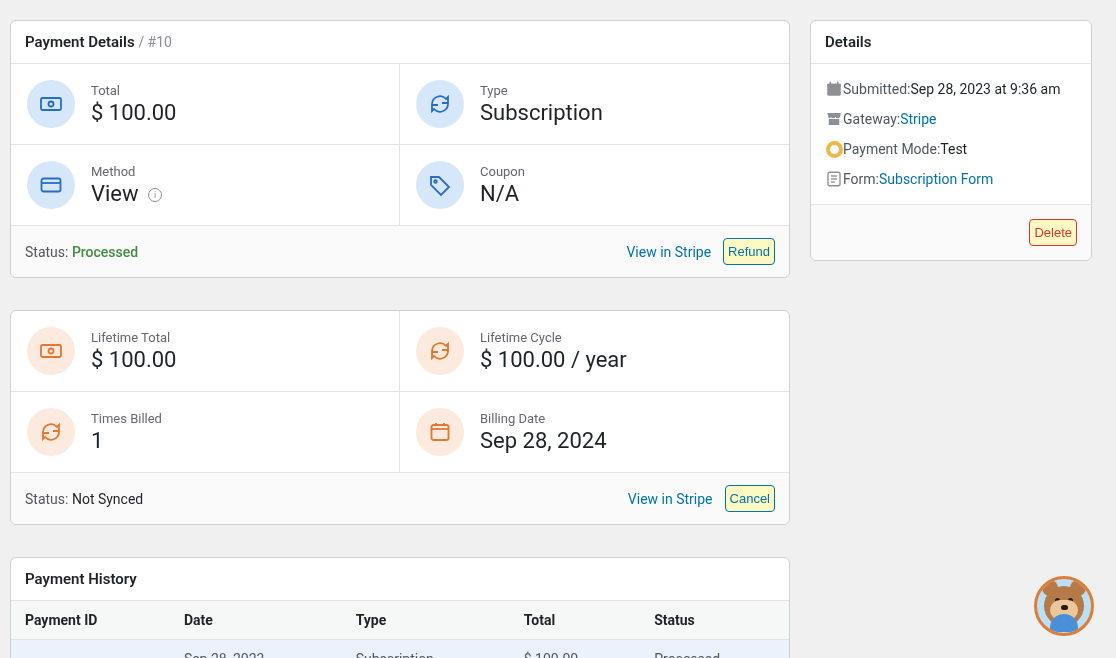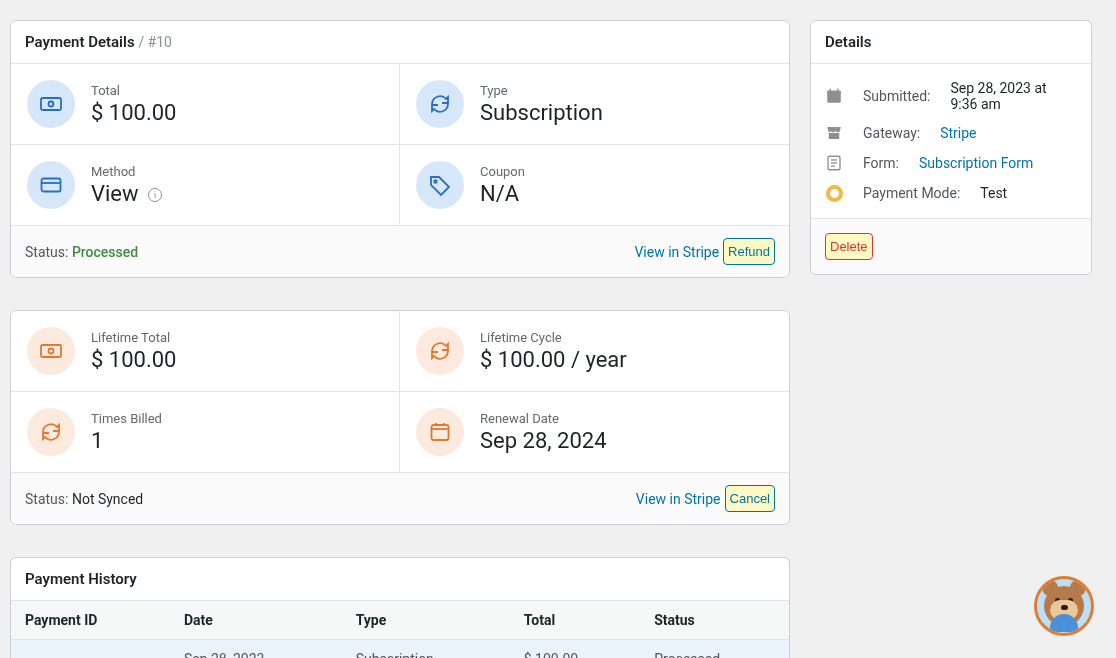--- a/index.html
+++ b/index.html
@@ -101,21 +101,21 @@
     display: flex;
     align-items: center;
     justify-content: space-between;
     padding: 12px 14px;
     background: #fafafa;
     border-bottom-left-radius: 6px;
     border-bottom-right-radius: 6px;
   }
   .status-line { font-size: 14px; color: #50575e; }
   .status-line .ok { color: #428b46; font-weight:500;}
-  .footer-actions { display:flex; align-items:center; gap: 4px; }
+  .footer-actions { display:flex; align-items:center; gap: 12px; }
   a.link {
     color: #0073aa;
     text-decoration: none;
     font-size: 14px;
     cursor: pointer;
   }
   .btn {
     border: 1px solid #0073aa;
     color: #0073aa;
     background: #fef9c3;
@@ -143,35 +143,35 @@
     border-bottom:1px solid #e4e4e7;
   }
   table.history tr.row { background:#eaf2fb; }
   table.history td { color:#50575e; }
 
   
   .side-card .side-body { padding: 10px 14px; }
   .side-row {
     display:flex;
     align-items:center;
-    gap:20px;
+    gap:0;
     padding:6px 0;
     font-size:14px;
     color:#50575e;
   }
   .side-row .sicon {
     width:18px; height:18px; flex-shrink:0;
     display:flex; align-items:center; justify-content:center;
   }
   .side-row .sicon svg { width:18px; height:18px; }
   .side-row .label { color:#50575e; }
   .side-row .value { color:#1d2327; }
   .side-row .value.link { color:#0073aa; cursor:pointer; }
   .side-footer {
-    display:flex; 
+    display:flex; justify-content:flex-end;
     padding:14px;
     border-top:1px solid #e4e4e7;
     background:#fafafa;
     border-bottom-left-radius:6px;
     border-bottom-right-radius:6px;
   }
 
   
   .mascot {
     position:fixed;
@@ -330,21 +330,21 @@
         <div class="cell">
           <div class="iconcircle orange">
             <svg viewBox="0 0 24 24" stroke-width="1.8">
                 <rect x="3.5" y="5" width="17" height="15" rx="2"></rect>
                 <line x1="3.5" y1="9" x2="20.5" y2="9"></line>
                 <line x1="8" y1="3" x2="8" y2="6"></line>
                 <line x1="16" y1="3" x2="16" y2="6"></line>
               </svg>
           </div>
           <div>
-            <div class="cell-label">Renewal Date</div>
+            <div class="cell-label">Billing Date</div>
             <div class="cell-value">Sep 28, 2024</div>
           </div>
         </div>
       </div>
       <div class="card-footer">
         <div class="status-line">
           <span>Status:</span>
           <span style="color:#1d2327">Not Synced</span>
         </div>
         <div class="footer-actions">
@@ -405,36 +405,36 @@
             <svg viewBox="0 0 24 24" fill="#8c8f94">
                 <path d="M3 4h18l-1 5a3 3 0 0 1-3 2 3 3 0 0 1-3-2 3 3 0 0 1-3 2 3 3 0 0 1-3-2 3 3 0 0 1-3 2L3 4z"></path>
                 <rect x="5" y="12" width="14" height="8"></rect>
               </svg>
           </span>
           <span class="label">Gateway:</span>
           <a class="value link">Stripe</a>
         </div>
         <div class="side-row">
           <span class="sicon">
+            <span class="ring-gold"></span>
+          </span>
+          <span class="label">Payment Mode:</span>
+          <span class="value">Test</span>
+        </div>
+        <div class="side-row">
+          <span class="sicon">
             <svg viewBox="0 0 24 24" fill="none" stroke="#8c8f94" stroke-width="1.8">
                 <rect x="4" y="3" width="16" height="18" rx="2"></rect>
                 <line x1="8" y1="8" x2="16" y2="8"></line>
                 <line x1="8" y1="12" x2="16" y2="12"></line>
                 <line x1="8" y1="16" x2="13" y2="16"></line>
               </svg>
           </span>
           <span class="label">Form:</span>
           <a class="value link">Subscription Form</a>
-        </div>
-        <div class="side-row">
-          <span class="sicon">
-            <span class="ring-gold"></span>
-          </span>
-          <span class="label">Payment Mode:</span>
-          <span class="value">Test</span>
         </div>
       </div>
       <div class="side-footer">
         <button class="btn red">Delete</button>
       </div>
     </div>
   </div>
 </div>
 
 <div class="mascot">

